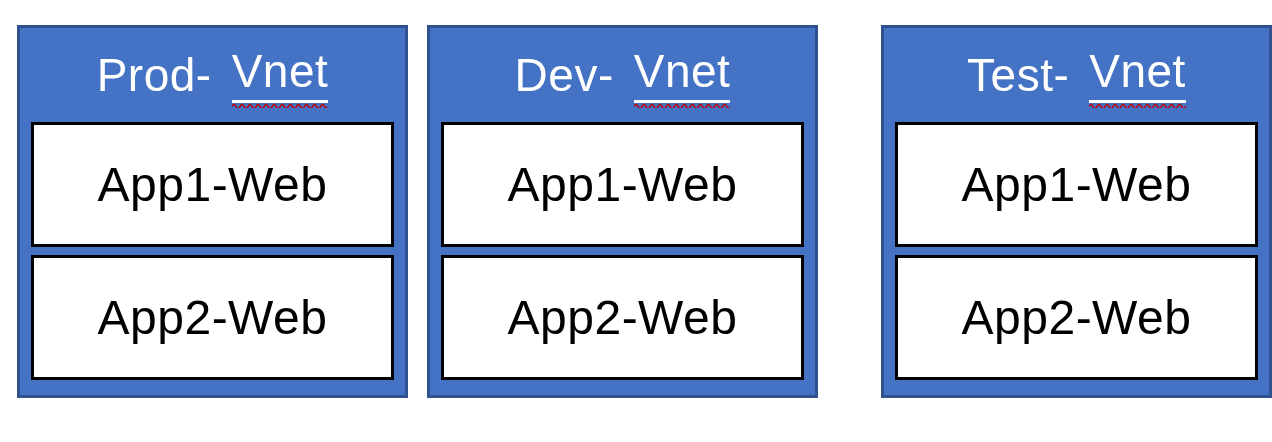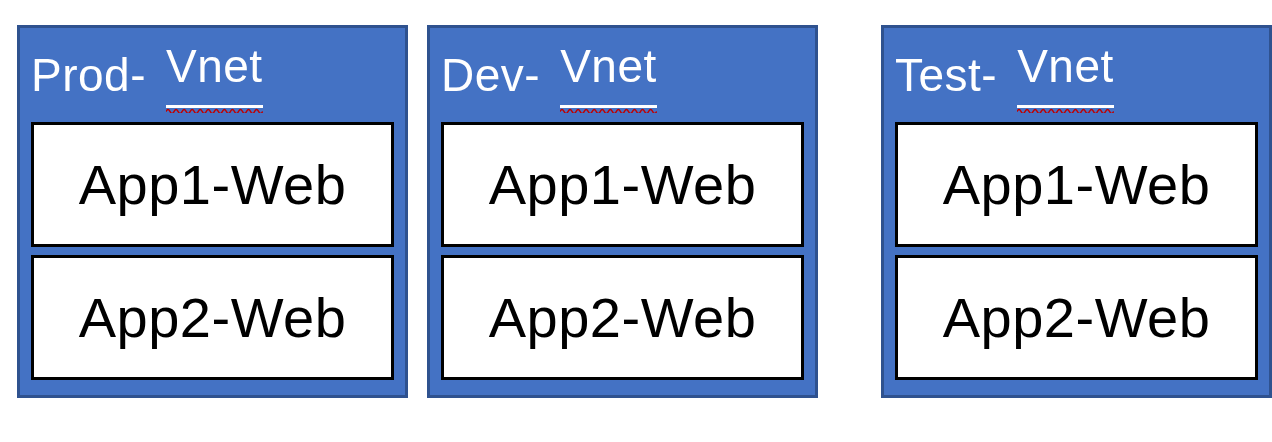--- a/index.html
+++ b/index.html
@@ -25,33 +25,33 @@
     flex-direction: column;
     padding: 0 11px;
   }
   .vnet-card.pos-0 { left: 17px; }
   .vnet-card.pos-1 { left: 427px; }
   .vnet-card.pos-2 { left: 881px; }
   .vnet-title {
     height: 94px;
     display: flex;
     align-items: center;
-    justify-content: flex-start;
+    justify-content: center;
     color: var(--title-color, #ffffff);
     font-size: 46px;
     line-height: 1;
     letter-spacing: 0.5px;
     white-space: nowrap;
     gap: 20px;
   }
   .vnet-word {
     position: relative;
     display: inline-block;
     border-bottom: 3px solid var(--title-color, #ffffff);
-    padding-bottom: 16px;
+    padding-bottom: 6px;
   }
   .squiggle {
     position: absolute;
     left: 0;
     bottom: -8px;
     width: 100%;
     height: 6px;
     display: block;
   }
   .squiggle path {
@@ -60,21 +60,21 @@
     fill: none;
   }
   .app-box {
     height: 125px;
     background: var(--app-fill, #ffffff);
     border: 3px solid var(--app-border, #000000);
     margin-bottom: 8px;
     display: flex;
     align-items: center;
     justify-content: center;
-    font-size: 56px;
+    font-size: 48px;
     color: var(--app-text, #000000);
     letter-spacing: 0.5px;
     white-space: nowrap;
   }
 </style>
 </head>
 <body>
 
 <div class="canvas">
 

